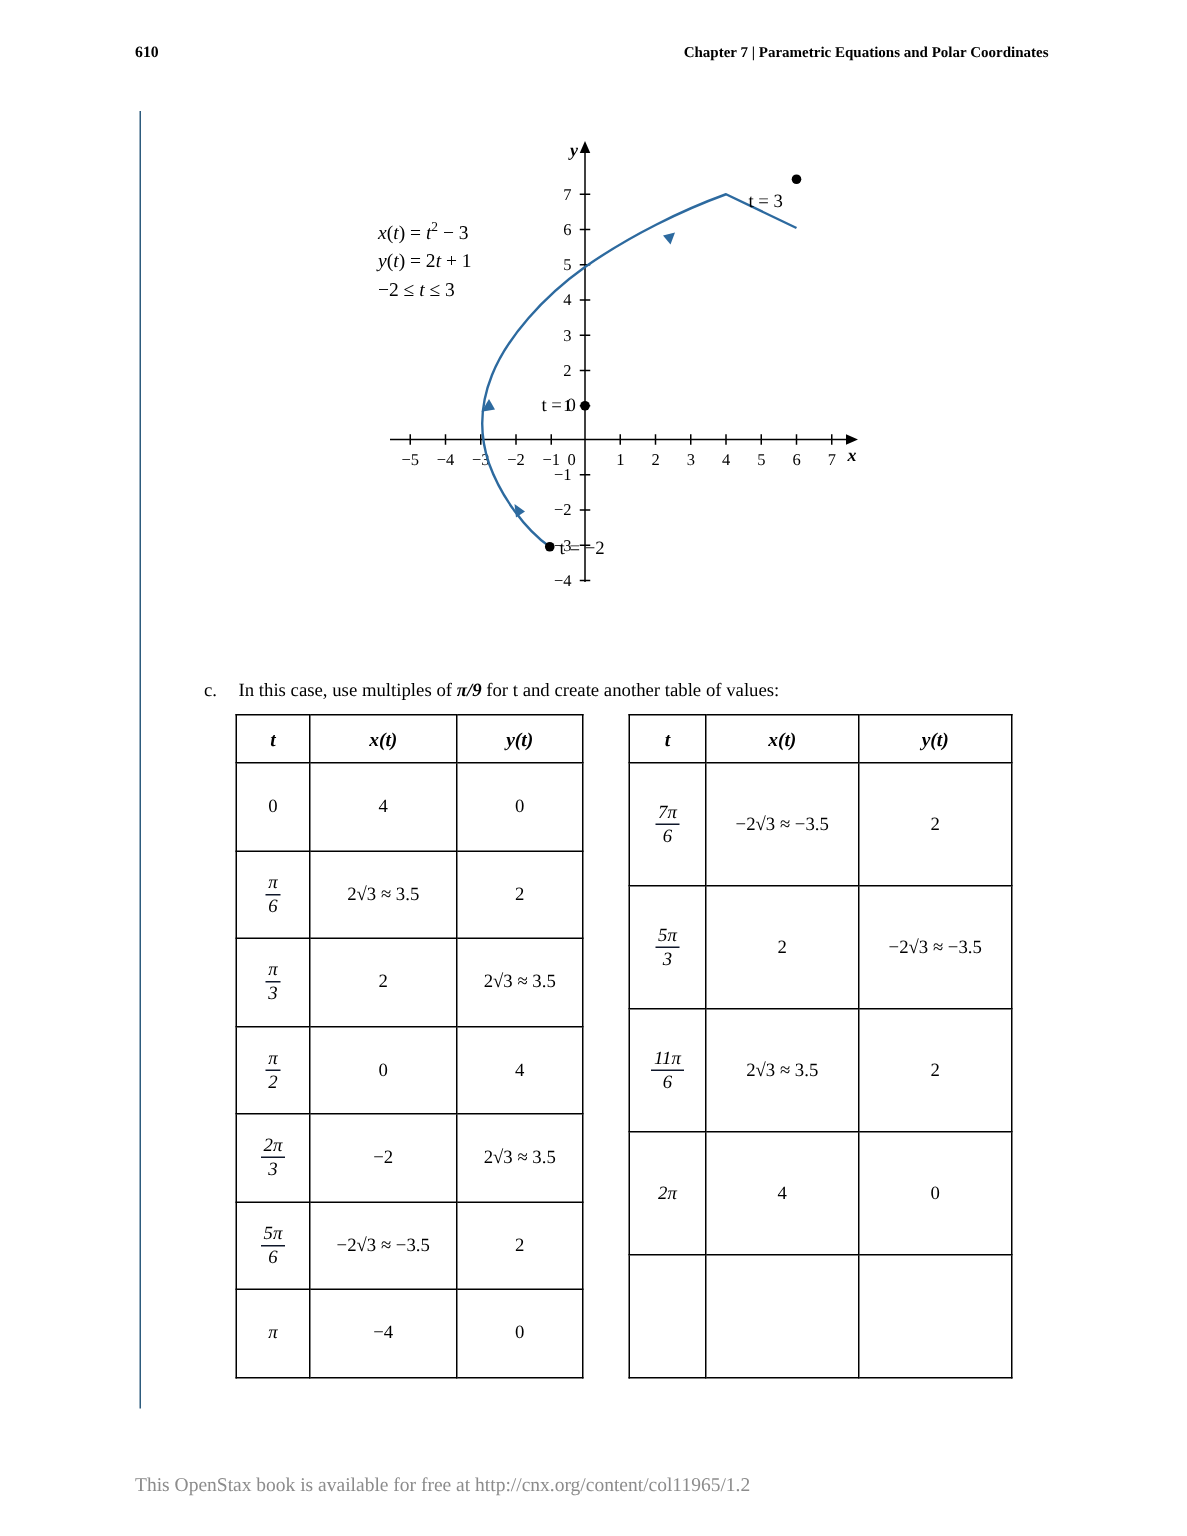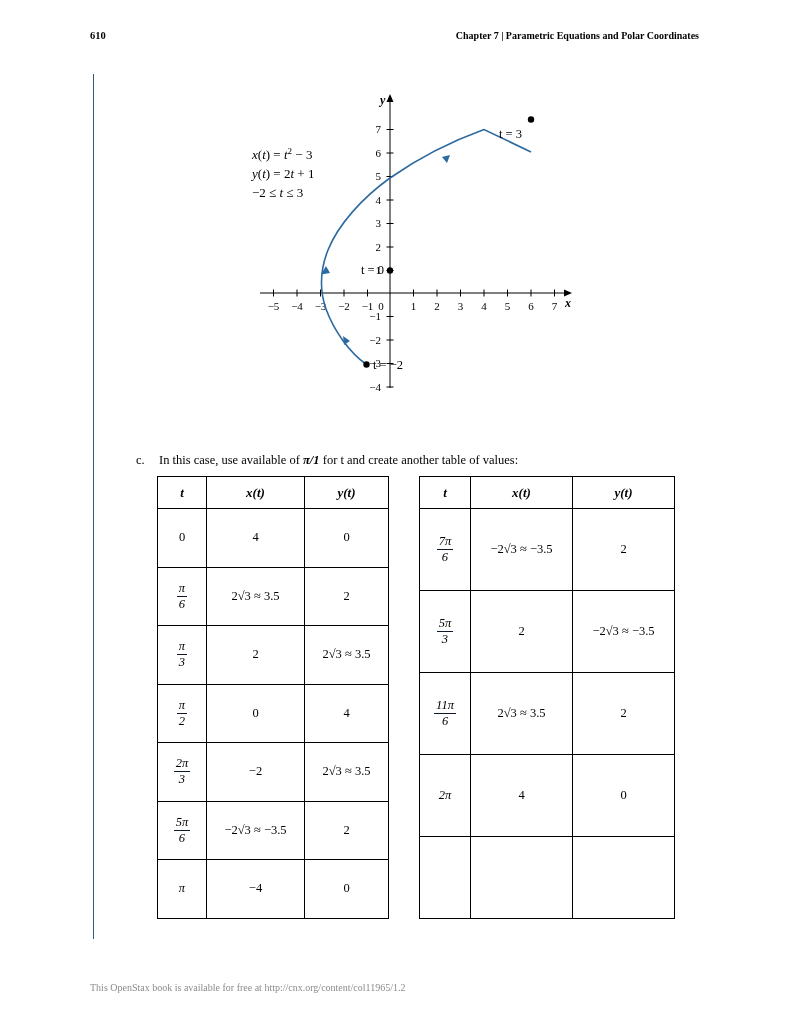--- a/index.html
+++ b/index.html
@@ -141,21 +141,21 @@
   .frac .den {
     display: block;
     padding-top: 1px;
   }
   .up { font-style: normal; }
   
   .footer {
     position: absolute;
     left: 90px;
     top: 982px;
-    font-size: 10px;
+    font-size: 13px;
     color: #8c8c8c;
   }
   
   .axlbl {
     font-family: "Liberation Serif", serif;
     font-size: 11px;
     fill: #000;
   }
   .axname {
     font-family: "Liberation Serif", serif;
@@ -281,21 +281,21 @@
 
       <text class="eqtxt" x="12" y="71"><tspan font-style="italic">x</tspan>(<tspan font-style="italic">t</tspan>) = <tspan font-style="italic">t</tspan><tspan font-size="9" dy="-5">2</tspan><tspan dy="5"> − 3</tspan></text>
       <text class="eqtxt" x="12" y="90"><tspan font-style="italic">y</tspan>(<tspan font-style="italic">t</tspan>) = 2<tspan font-style="italic">t</tspan> + 1</text>
       <text class="eqtxt" x="12" y="109">−2 ≤ <tspan font-style="italic">t</tspan> ≤ 3</text>
     </svg>
   </div>
 
 
   <div class="partc">
     <span class="letter">c.</span>
-    <span class="body"><span>In this case, use available of </span><b><i>π/1</i></b><span> for t and create another table of values:</span></span>
+    <span class="body"><span>In this case, use multiples of </span><b><i>π/9</i></b><span> for t and create another table of values:</span></span>
   </div>
 
   <div class="tables">
 
     <table class="vals tbl-left">
       <colgroup>
           <col class="c1">
           <col class="c2">
           <col class="c3">
         </colgroup>

